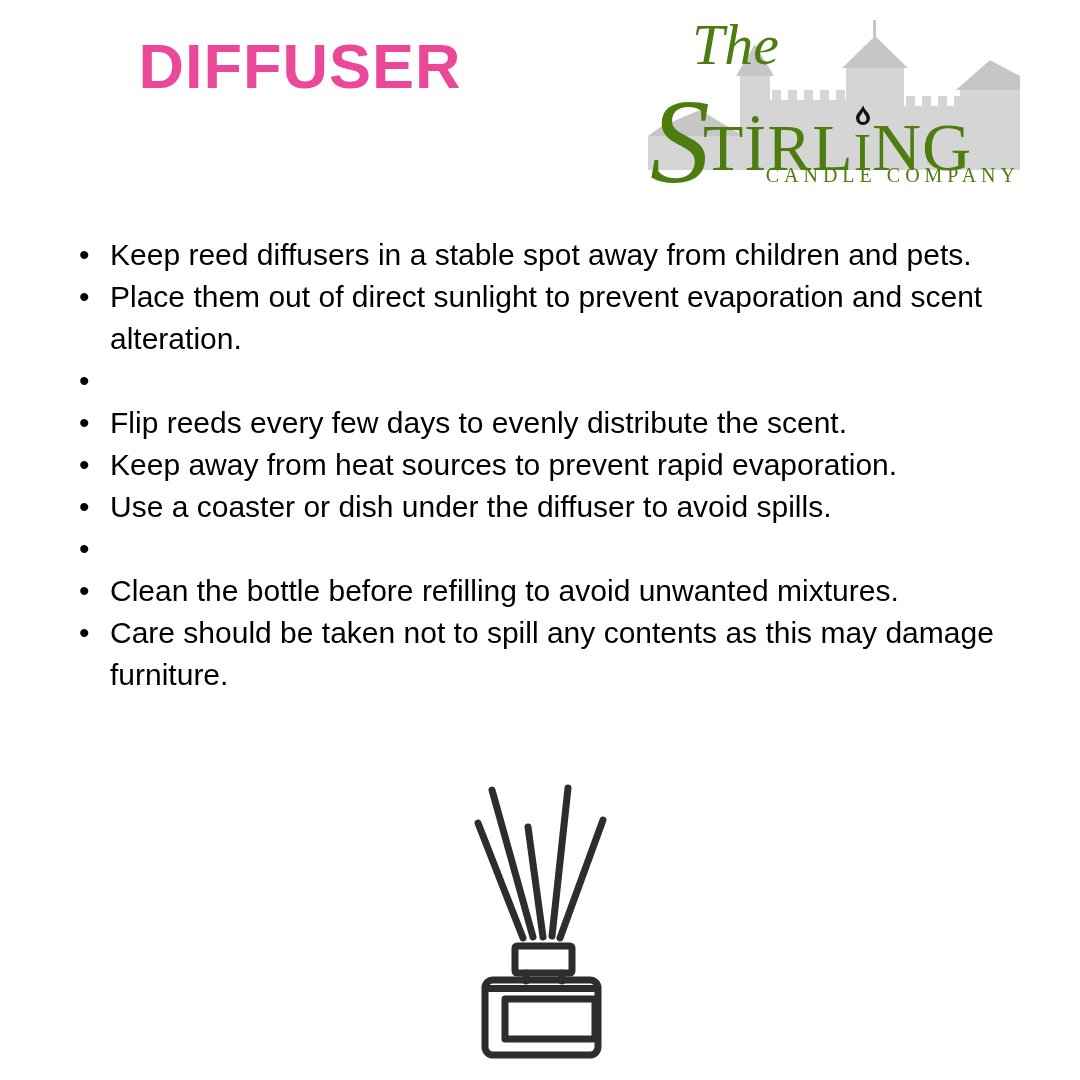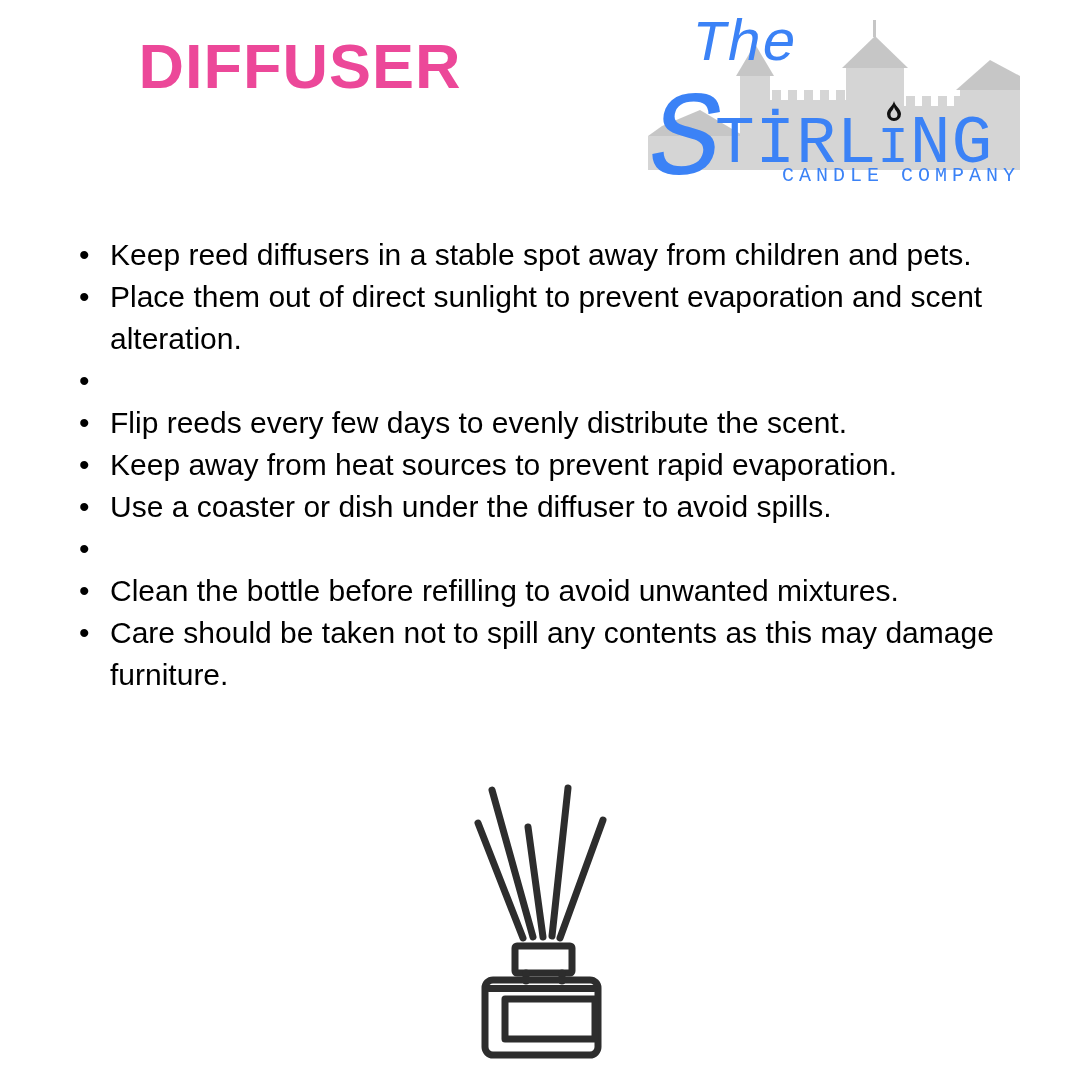--- a/index.html
+++ b/index.html
@@ -9,21 +9,21 @@
   }
   
   .title-block{
     position:absolute;left:88px;top:24px;width:424px;
     text-align:center;font-weight:700;font-size:63px;line-height:84px;
     letter-spacing:1px;color:#ec4899;
   }
   
   .logo{
     position:absolute;left:648px;top:14px;width:372px;height:186px;
-    font-family:Liberation Mono, monospace;color:#3b82f6;
+    font-family:Liberation Serif, serif;color:#4d7c0f;
   }
   .logo .castle{position:absolute;left:0;top:0;width:372px;height:186px;z-index:1;}
   .logo .the{
     position:absolute;left:44px;top:2px;z-index:3;
     font-style:italic;font-size:58px;line-height:1;
   }
   .brand-name{
     position:absolute;left:2px;bottom:10px;z-index:2;
     line-height:1;white-space:nowrap;letter-spacing:1px;
   }

